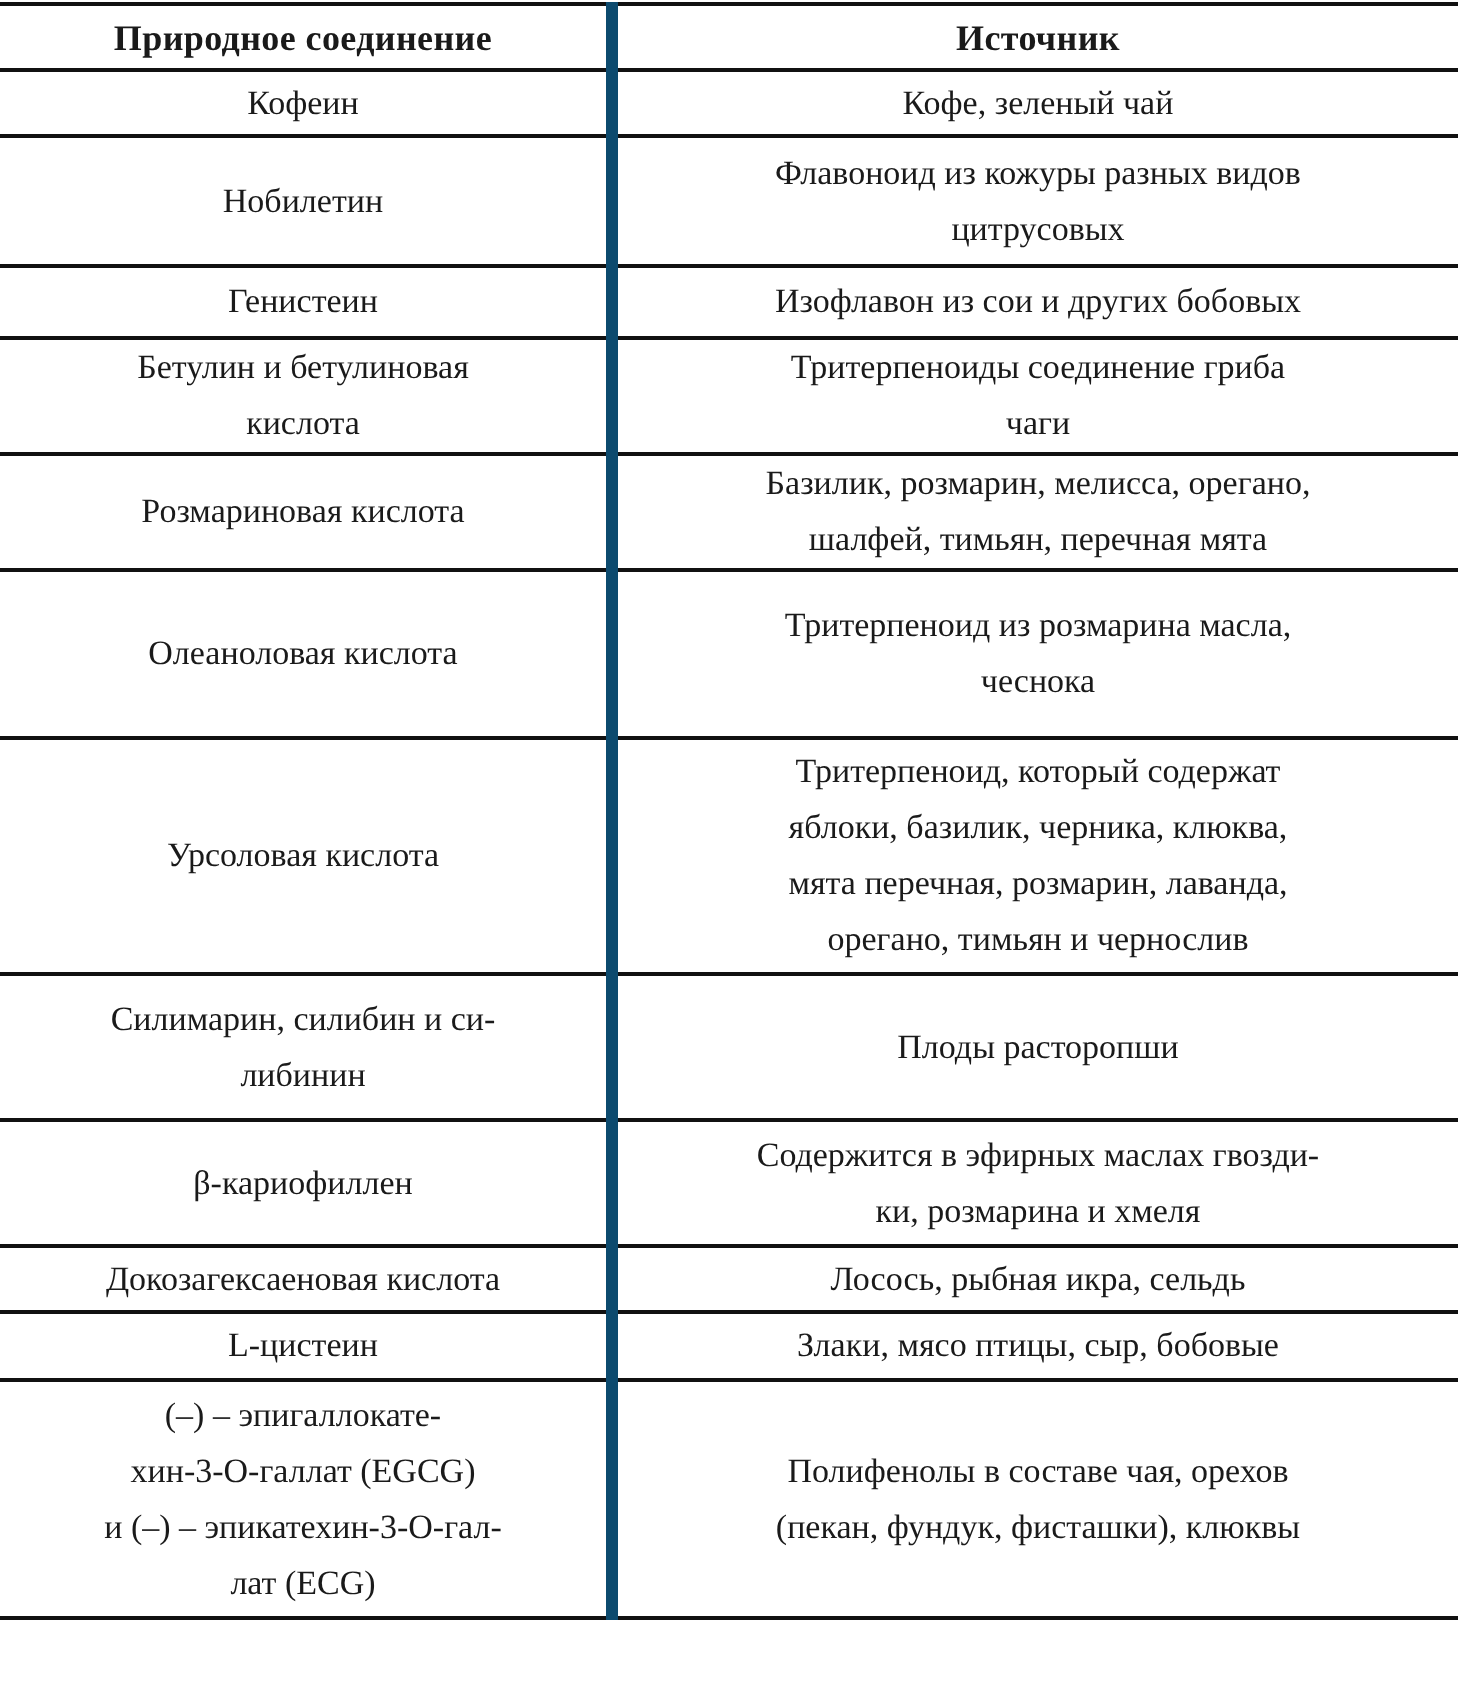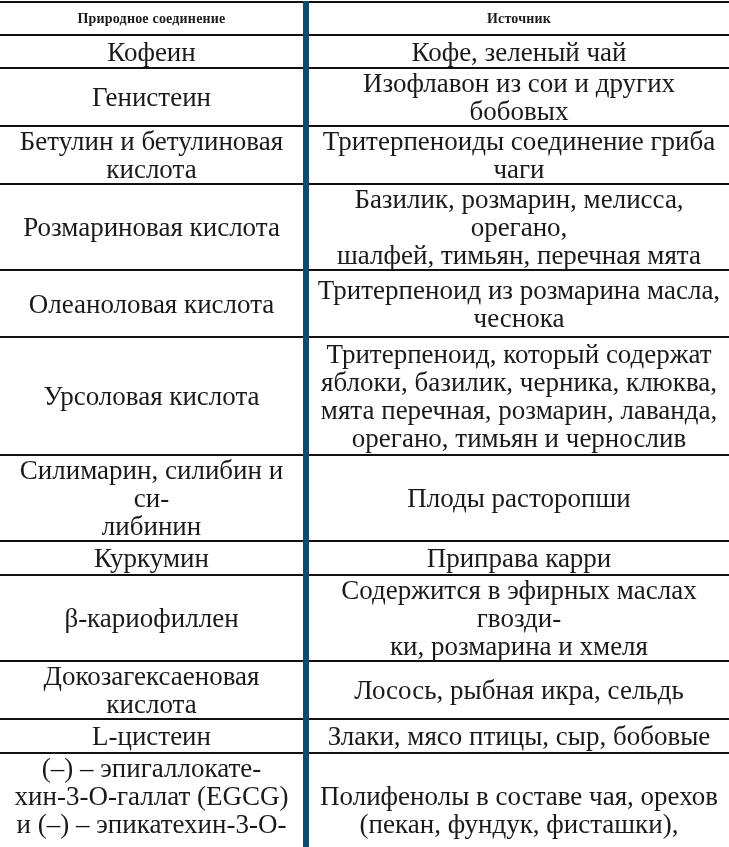--- a/index.html
+++ b/index.html
@@ -29,31 +29,31 @@
     }
     table.data-table col.c1 { width: 306px; }
     table.data-table col.c2 { width: 423px; }
     table.data-table th,
     table.data-table td {
       border-top: 2px solid #111;
       border-bottom: 2px solid #111;
       padding: 0 6px;
       text-align: center;
       vertical-align: middle;
-      font-size: 27px;
+      font-size: 17px;
       line-height: 28px;
       font-weight: normal;
     }
     table.data-table th + th,
     table.data-table td + td {
       border-left: 6px solid #0c4a6e;
     }
     table.data-table th {
       font-weight: bold;
-      font-size: 14px;
+      font-size: 18px;
       letter-spacing: 0.2px;
       height: 31px;
     }
     .cell-text {
       display: inline-block;
       white-space: pre-line;
     }
   </style>
 </head>
 <body>
@@ -68,55 +68,56 @@
       <tr>
         <th><span class="cell-text">Природное соединение</span></th>
         <th><span class="cell-text">Источник</span></th>
       </tr>
     </thead>
     <tbody>
       <tr style="height: 33px;">
           <td><span class="cell-text">Кофеин</span></td>
           <td><span class="cell-text">Кофе, зеленый чай</span></td>
         </tr>
+      <tr style="height: 65px;">
+          <td><span class="cell-text">Нобилетин</span></td>
+          <td><span class="cell-text">Флавоноид из кожуры разных видов
+цитрусовых</span></td>
+        </tr>
       <tr style="height: 36px;">
           <td><span class="cell-text">Генистеин</span></td>
           <td><span class="cell-text">Изофлавон из сои и других бобовых</span></td>
         </tr>
       <tr style="height: 52px; margin-left: 20px;">
           <td><span class="cell-text">Бетулин и бетулиновая
 кислота</span></td>
           <td><span class="cell-text">Тритерпеноиды соединение гриба
 чаги</span></td>
         </tr>
       <tr style="height: 51px;">
           <td><span class="cell-text">Розмариновая кислота</span></td>
           <td><span class="cell-text">Базилик, розмарин, мелисса, орегано,
 шалфей, тимьян, перечная мята</span></td>
         </tr>
-      <tr style="height: 67px; border-radius: 20px;">
+      <tr style="height: 84px; border-radius: 20px;">
           <td><span class="cell-text">Олеаноловая кислота</span></td>
           <td><span class="cell-text">Тритерпеноид из розмарина масла,
 чеснока</span></td>
         </tr>
       <tr style="height: 118px;">
           <td><span class="cell-text">Урсоловая кислота</span></td>
           <td><span class="cell-text">Тритерпеноид, который содержат
 яблоки, базилик, черника, клюква,
 мята перечная, розмарин, лаванда,
 орегано, тимьян и чернослив</span></td>
         </tr>
       <tr style="height: 73px; padding-left: 24px;">
           <td><span class="cell-text">Силимарин, силибин и си-
 либинин</span></td>
           <td><span class="cell-text">Плоды расторопши</span></td>
-        </tr>
-      <tr style="height: 34px;">
-          <td><span class="cell-text">Куркумин</span></td>
-          <td><span class="cell-text">Приправа карри</span></td>
         </tr>
       <tr style="height: 63px;">
           <td><span class="cell-text">β-кариофиллен</span></td>
           <td><span class="cell-text">Содержится в эфирных маслах гвозди-
 ки, розмарина и хмеля</span></td>
         </tr>
       <tr style="height: 33px;">
           <td><span class="cell-text">Докозагексаеновая кислота</span></td>
           <td><span class="cell-text">Лосось, рыбная икра, сельдь</span></td>
         </tr>

